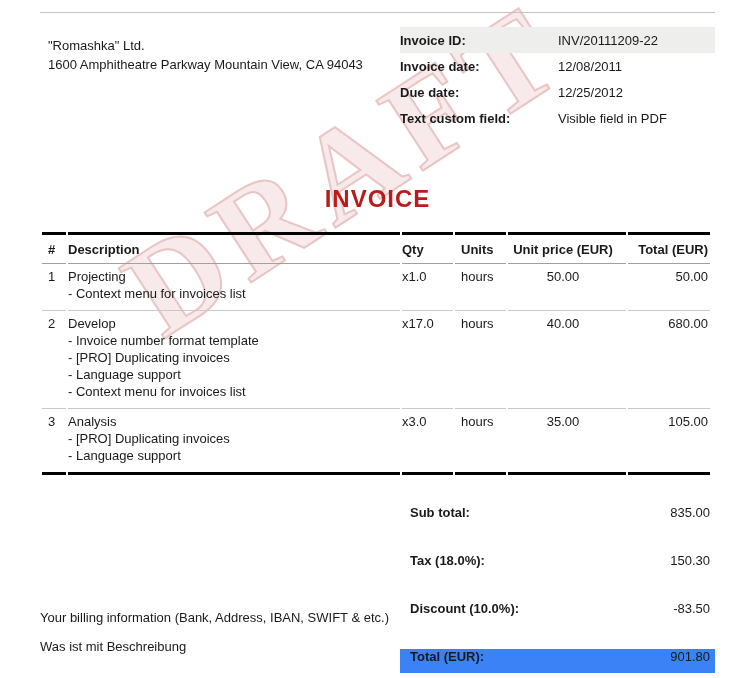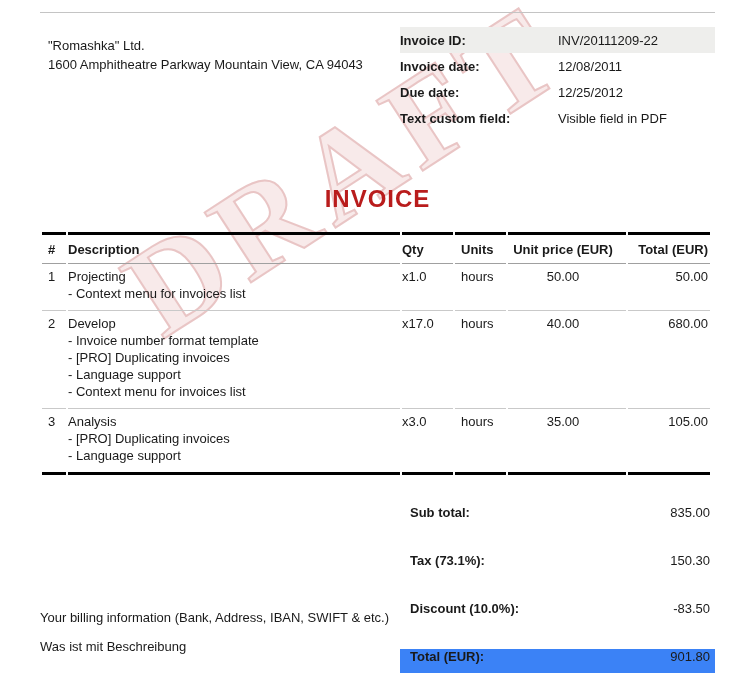--- a/index.html
+++ b/index.html
@@ -231,21 +231,21 @@
         </tr>
       </tbody>
     </table>
 
     <div class="totals">
       <div class="total-row">
         <span class="total-label">Sub total:</span>
         <span class="total-value">835.00</span>
       </div>
       <div class="total-row">
-        <span class="total-label">Tax (73.1%):</span>
+        <span class="total-label">Tax (18.0%):</span>
         <span class="total-value">150.30</span>
       </div>
       <div class="total-row">
         <span class="total-label">Discount (10.0%):</span>
         <span class="total-value">-83.50</span>
       </div>
       <div class="total-row hl">
         <span class="total-label">Total (EUR):</span>
         <span class="total-value">901.80</span>
       </div>

